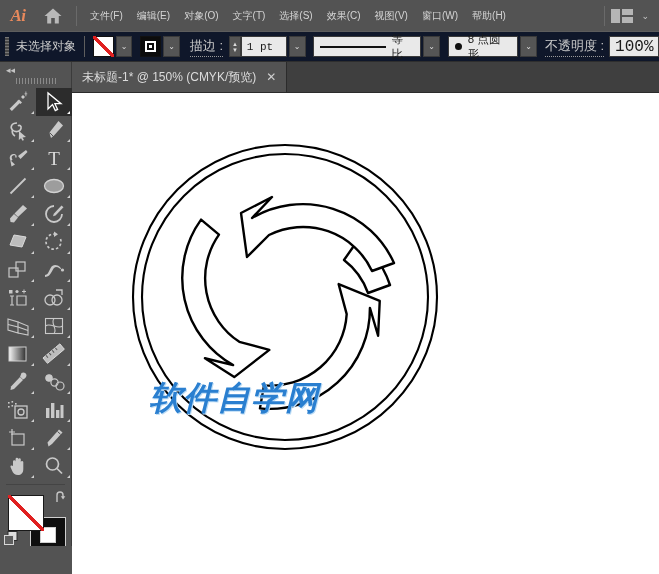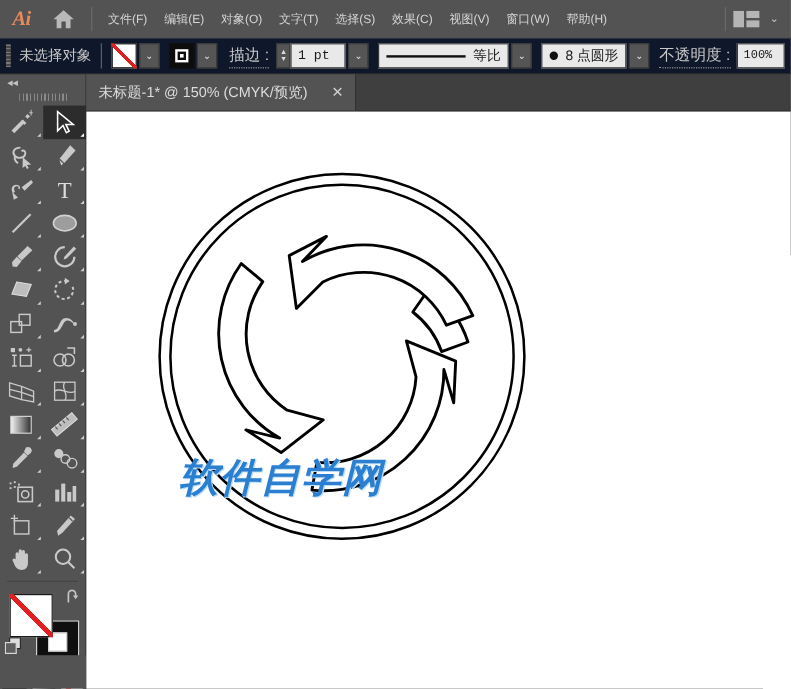--- a/index.html
+++ b/index.html
@@ -81,21 +81,21 @@
     display:flex;align-items:center;padding:0 5px;box-sizing:border-box;
   }
   .combo{
     height:21px;background:#e9e9e9;border:1px solid #3a3a3a;color:#1a1a1a;font-size:11.5px;
     display:flex;align-items:center;padding:0 6px;gap:6px;box-sizing:border-box;
   }
   .line-preview{width:66px;height:0;border-top:2px solid #111;}
   .dot-preview{width:7px;height:7px;border-radius:50%;background:#111;}
   .opacity-field{
     height:21px;min-width:40px;background:#e9e9e9;border:1px solid #3a3a3a;color:#1a1a1a;
-    font-size:10px;font-family:"Liberation Mono","DejaVu Sans Mono",monospace;
+    font-size:16px;font-family:"Liberation Mono","DejaVu Sans Mono",monospace;
     display:flex;align-items:center;padding:0 5px;box-sizing:border-box;
   }
 
   
   .toolpanel{
     position:absolute;left:0;top:62px;width:72px;height:512px;
     background:#535353;border-right:1px solid #3b3b3b;box-sizing:border-box;
   }
   .tp-collapse{height:15px;display:flex;align-items:center;padding-left:6px;color:#c3c3c3;font-size:9px;}
   .tp-grip{
@@ -147,21 +147,21 @@
   }
 
   
   .tabstrip{
     position:absolute;left:72px;top:62px;width:587px;height:31px;
     background:#3f3f3f;border-bottom:1px solid #2b2b2b;box-sizing:border-box;
     display:flex;align-items:flex-end;
   }
   .doctab{
     height:30px;background:#535353;border-right:1px solid #2b2b2b;
-    display:flex;align-items:center;gap:20px;padding:0 10px;box-sizing:border-box;
+    display:flex;align-items:center;gap:10px;padding:0 10px;box-sizing:border-box;
   }
   .doctab .title{color:#dcdcdc;font-size:12px;white-space:nowrap;}
   .doctab .close{color:#cfcfcf;font-size:12px;line-height:1;}
   .canvas{
     position:absolute;left:72px;top:93px;width:587px;height:481px;
     background:#ffffff;overflow:hidden;
   }
   .artboard{position:absolute;left:0;top:0;width:587px;height:481px;}
   .wm{
     position:absolute;left:77px;top:288px;

